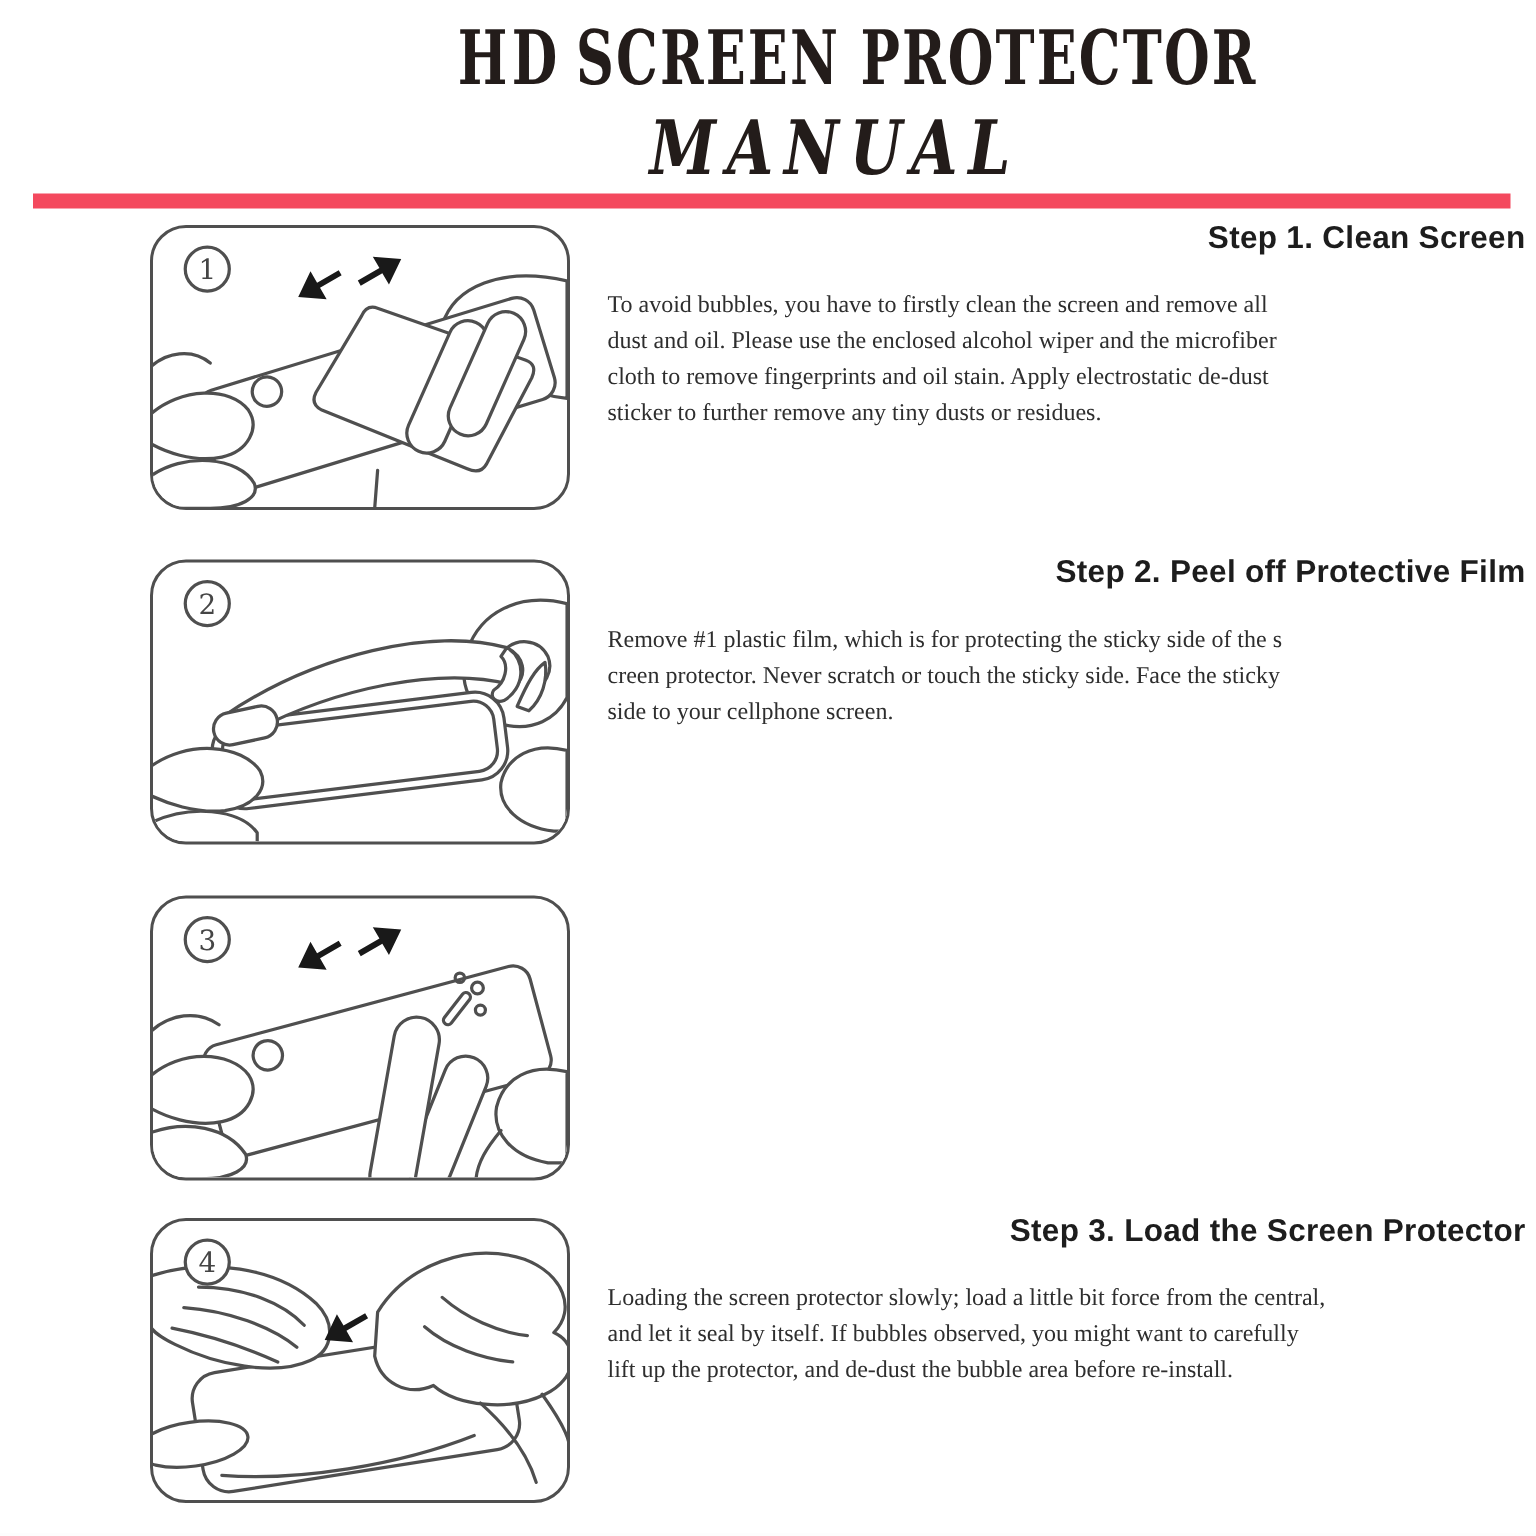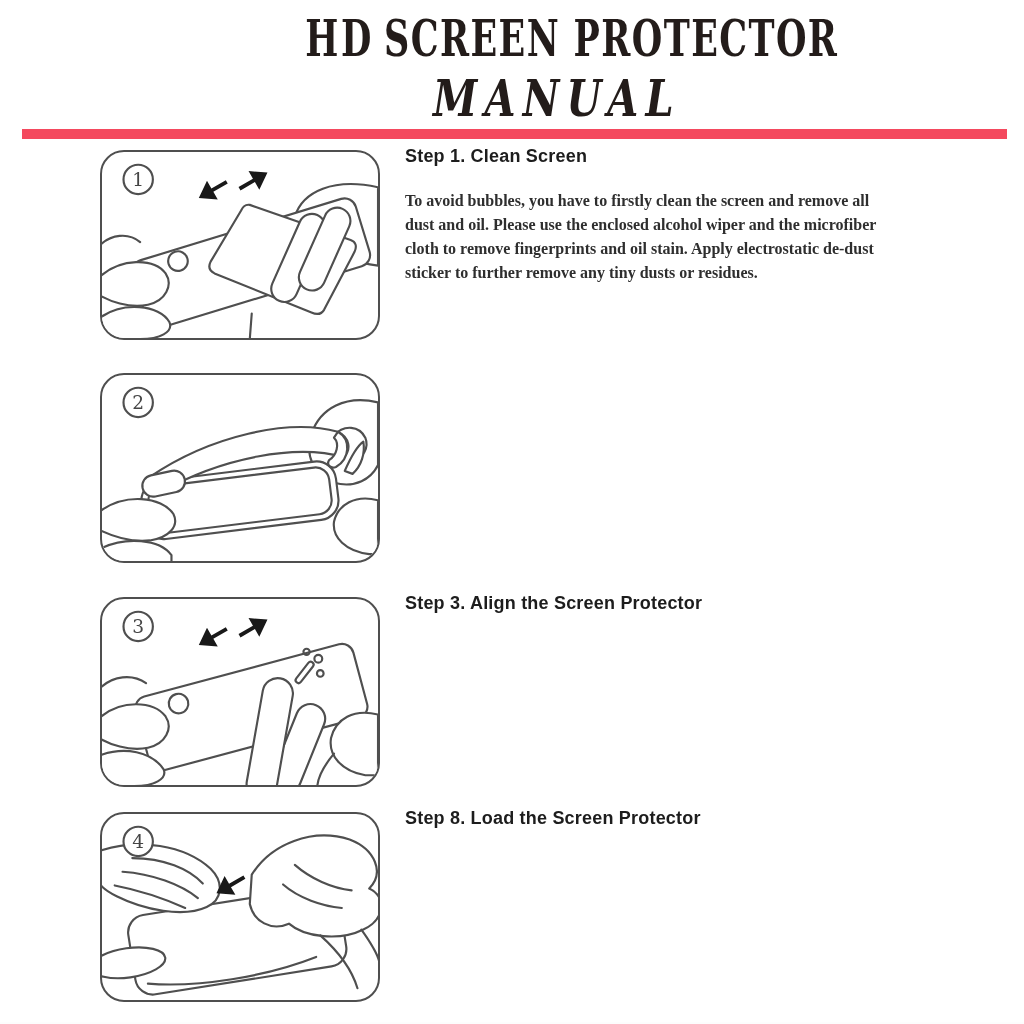--- a/index.html
+++ b/index.html
@@ -46,30 +46,30 @@
   .step{position:absolute;left:100px;display:flex;}
   .illus{
     width:280px;height:190px;flex:0 0 280px;
     border:2.4px solid var(--ink);border-radius:24px;
     overflow:hidden;background:#fff;box-sizing:border-box;
   }
   .illus svg{display:block;width:100%;height:100%;}
   .copy{margin-left:25px;width:612px;}
   .copy h2{
     margin:-4px 0 21px 0;
-    font-size:18px;font-weight:bold;color:var(--heading);
+    font-size:21px;font-weight:bold;color:var(--heading);
     font-family:"Liberation Sans",sans-serif;line-height:1.2;
     letter-spacing:0.2px;
+    text-align:right;
   }
   .copy p{
     margin:0;
     font-family:"Liberation Serif",serif;
     font-size:16px;line-height:24px;color:var(--body);
     white-space:pre-line;
-    font-weight:bold;
   }
   .badge-num{
     font-family:"DejaVu Serif",serif;font-size:19px;fill:#454545;stroke:none;
   }
 </style>
 </head>
 <body>
 
 <div class="page">
 
@@ -147,20 +147,26 @@
           <path d="M-4,140 C22,120 60,124 72,142 C78,154 68,166 48,169 C28,171 8,164 -4,158 Z" fill="#fff"></path>
           <path d="M-4,178 C24,164 58,168 70,184 L70,191 L-4,191 Z" fill="#fff"></path>
 
           <path d="M281,128 C258,122 240,132 236,150 C234,166 248,180 272,183 L281,183 Z" fill="#fff"></path>
 
           <circle cx="36" cy="28" r="15" fill="#fff"></circle>
           <text x="36" y="35" text-anchor="middle" class="badge-num">2</text>
         </g>
       </svg>
     </div>
+    <div class="copy">
+      <h2>Step 2. Peel off Protective Film</h2>
+      <p>Remove #1 plastic film, which is for protecting the sticky side of the s
+creen protector. Never scratch or touch the sticky side. Face the sticky
+side to your cellphone screen.</p>
+    </div>
   </section>
 
   <section class="step" style="top:597px">
     <div class="illus">
       <svg viewBox="0 0 280 190">
         <g fill="none" stroke="#4f4f4f" stroke-width="2.2" stroke-linecap="round" stroke-linejoin="round">
           <path d="M-4,92 C10,78 30,76 44,86"></path>
 
           <g transform="rotate(-15 150 108)">
             <rect x="36" y="72" width="230" height="78" rx="12" fill="#fff"></rect>
@@ -183,21 +189,20 @@
 
           <path d="M0,9 L17,9 L17,0 L33,11 L17,22 L17,13 L0,13 Z" transform="translate(134,28) rotate(-30)" fill="#191919" stroke="none"></path>
           <path d="M0,9 L17,9 L17,0 L33,11 L17,22 L17,13 L0,13 Z" transform="translate(132,40) rotate(150)" fill="#191919" stroke="none"></path>
 
           <circle cx="36" cy="28" r="15" fill="#fff"></circle>
           <text x="36" y="35" text-anchor="middle" class="badge-num">3</text>
         </g>
       </svg>
     </div>
     <div class="copy">
-      <h2>Step 3. Align the Screen Protector</h2>
     </div>
   </section>
 
   <section class="step" style="top:812px">
     <div class="illus">
       <svg viewBox="0 0 280 190">
         <g fill="none" stroke="#4f4f4f" stroke-width="2.2" stroke-linecap="round" stroke-linejoin="round">
 
           <g transform="rotate(-9 140 128)">
             <rect x="28" y="88" width="218" height="82" rx="18" fill="#fff"></rect>
@@ -218,17 +223,20 @@
           <path d="M264,118 C274,132 280,142 282,150"></path>
 
           <path d="M0,9 L17,9 L17,0 L33,11 L17,22 L17,13 L0,13 Z" transform="translate(150,74) rotate(150)" fill="#191919" stroke="none"></path>
 
           <circle cx="36" cy="28" r="15" fill="#fff"></circle>
           <text x="36" y="35" text-anchor="middle" class="badge-num">4</text>
         </g>
       </svg>
     </div>
     <div class="copy">
-      <h2>Step 8. Load the Screen Protector</h2>
+      <h2>Step 3. Load the Screen Protector</h2>
+      <p>Loading the screen protector slowly; load a little bit force from the central,
+and let it seal by itself. If bubbles observed, you might want to carefully
+lift up the protector, and de-dust the bubble area before re-install.</p>
     </div>
   </section>
 
 </div>
 
 </body></html>

